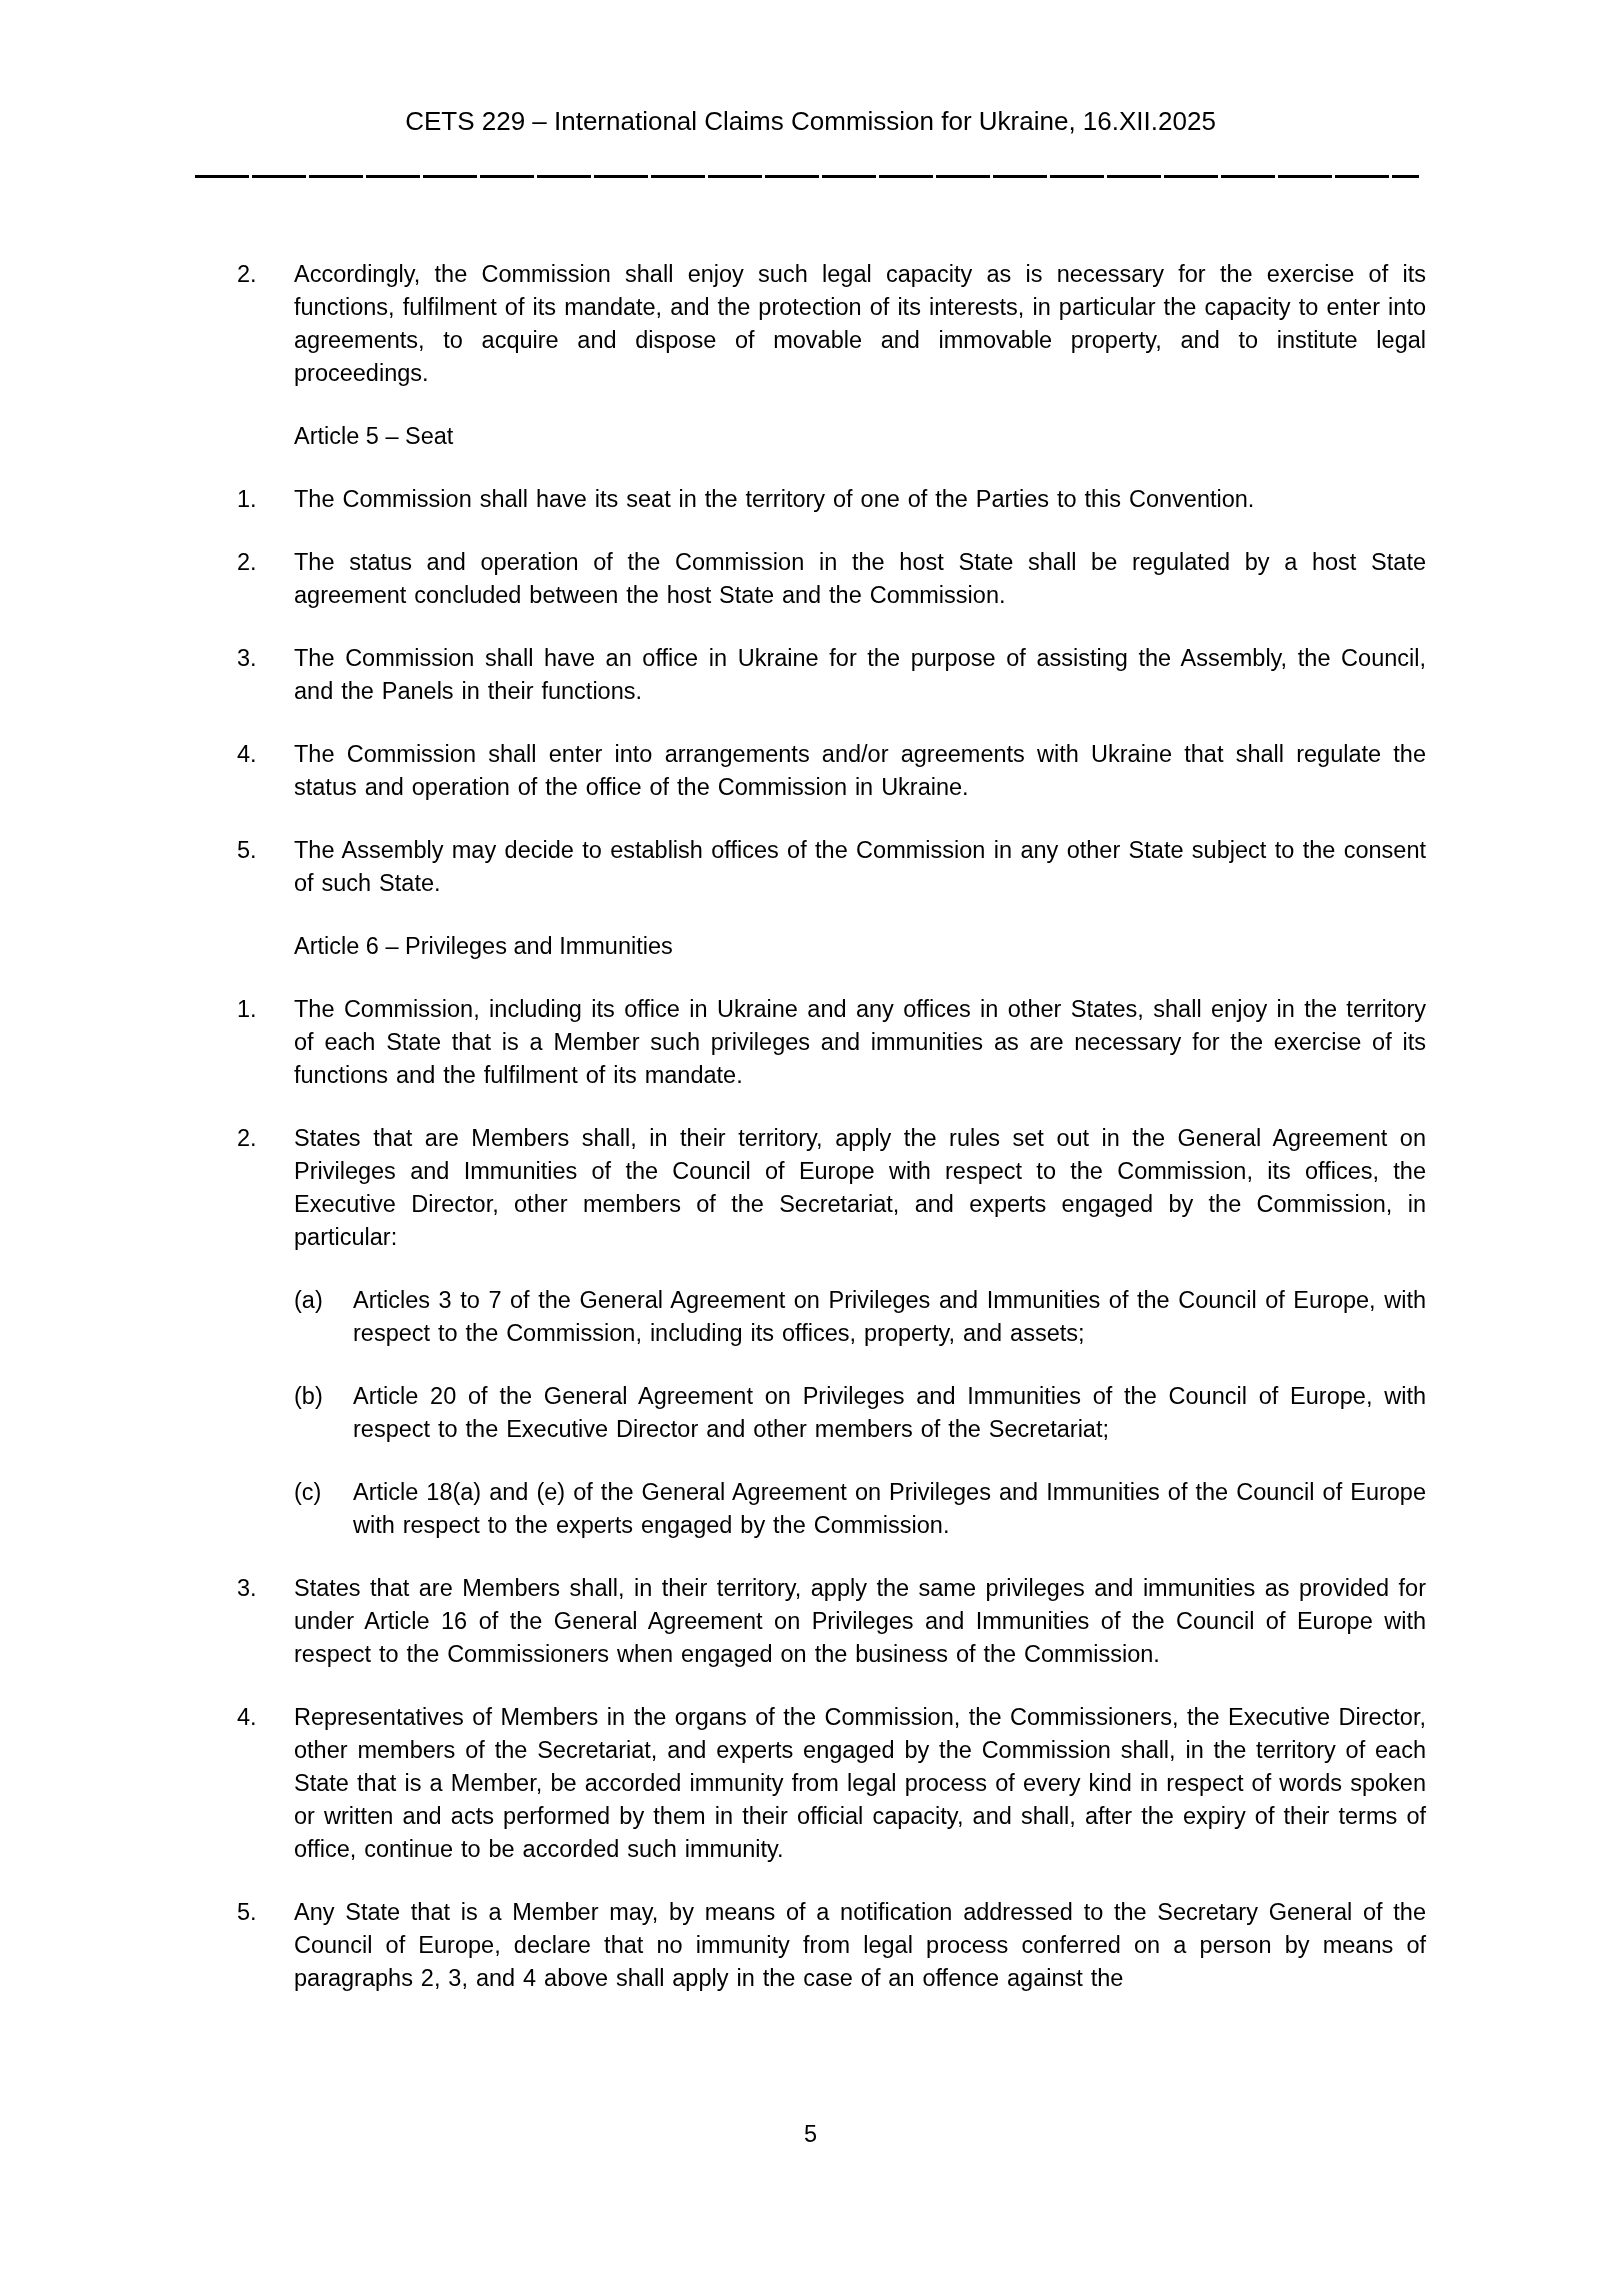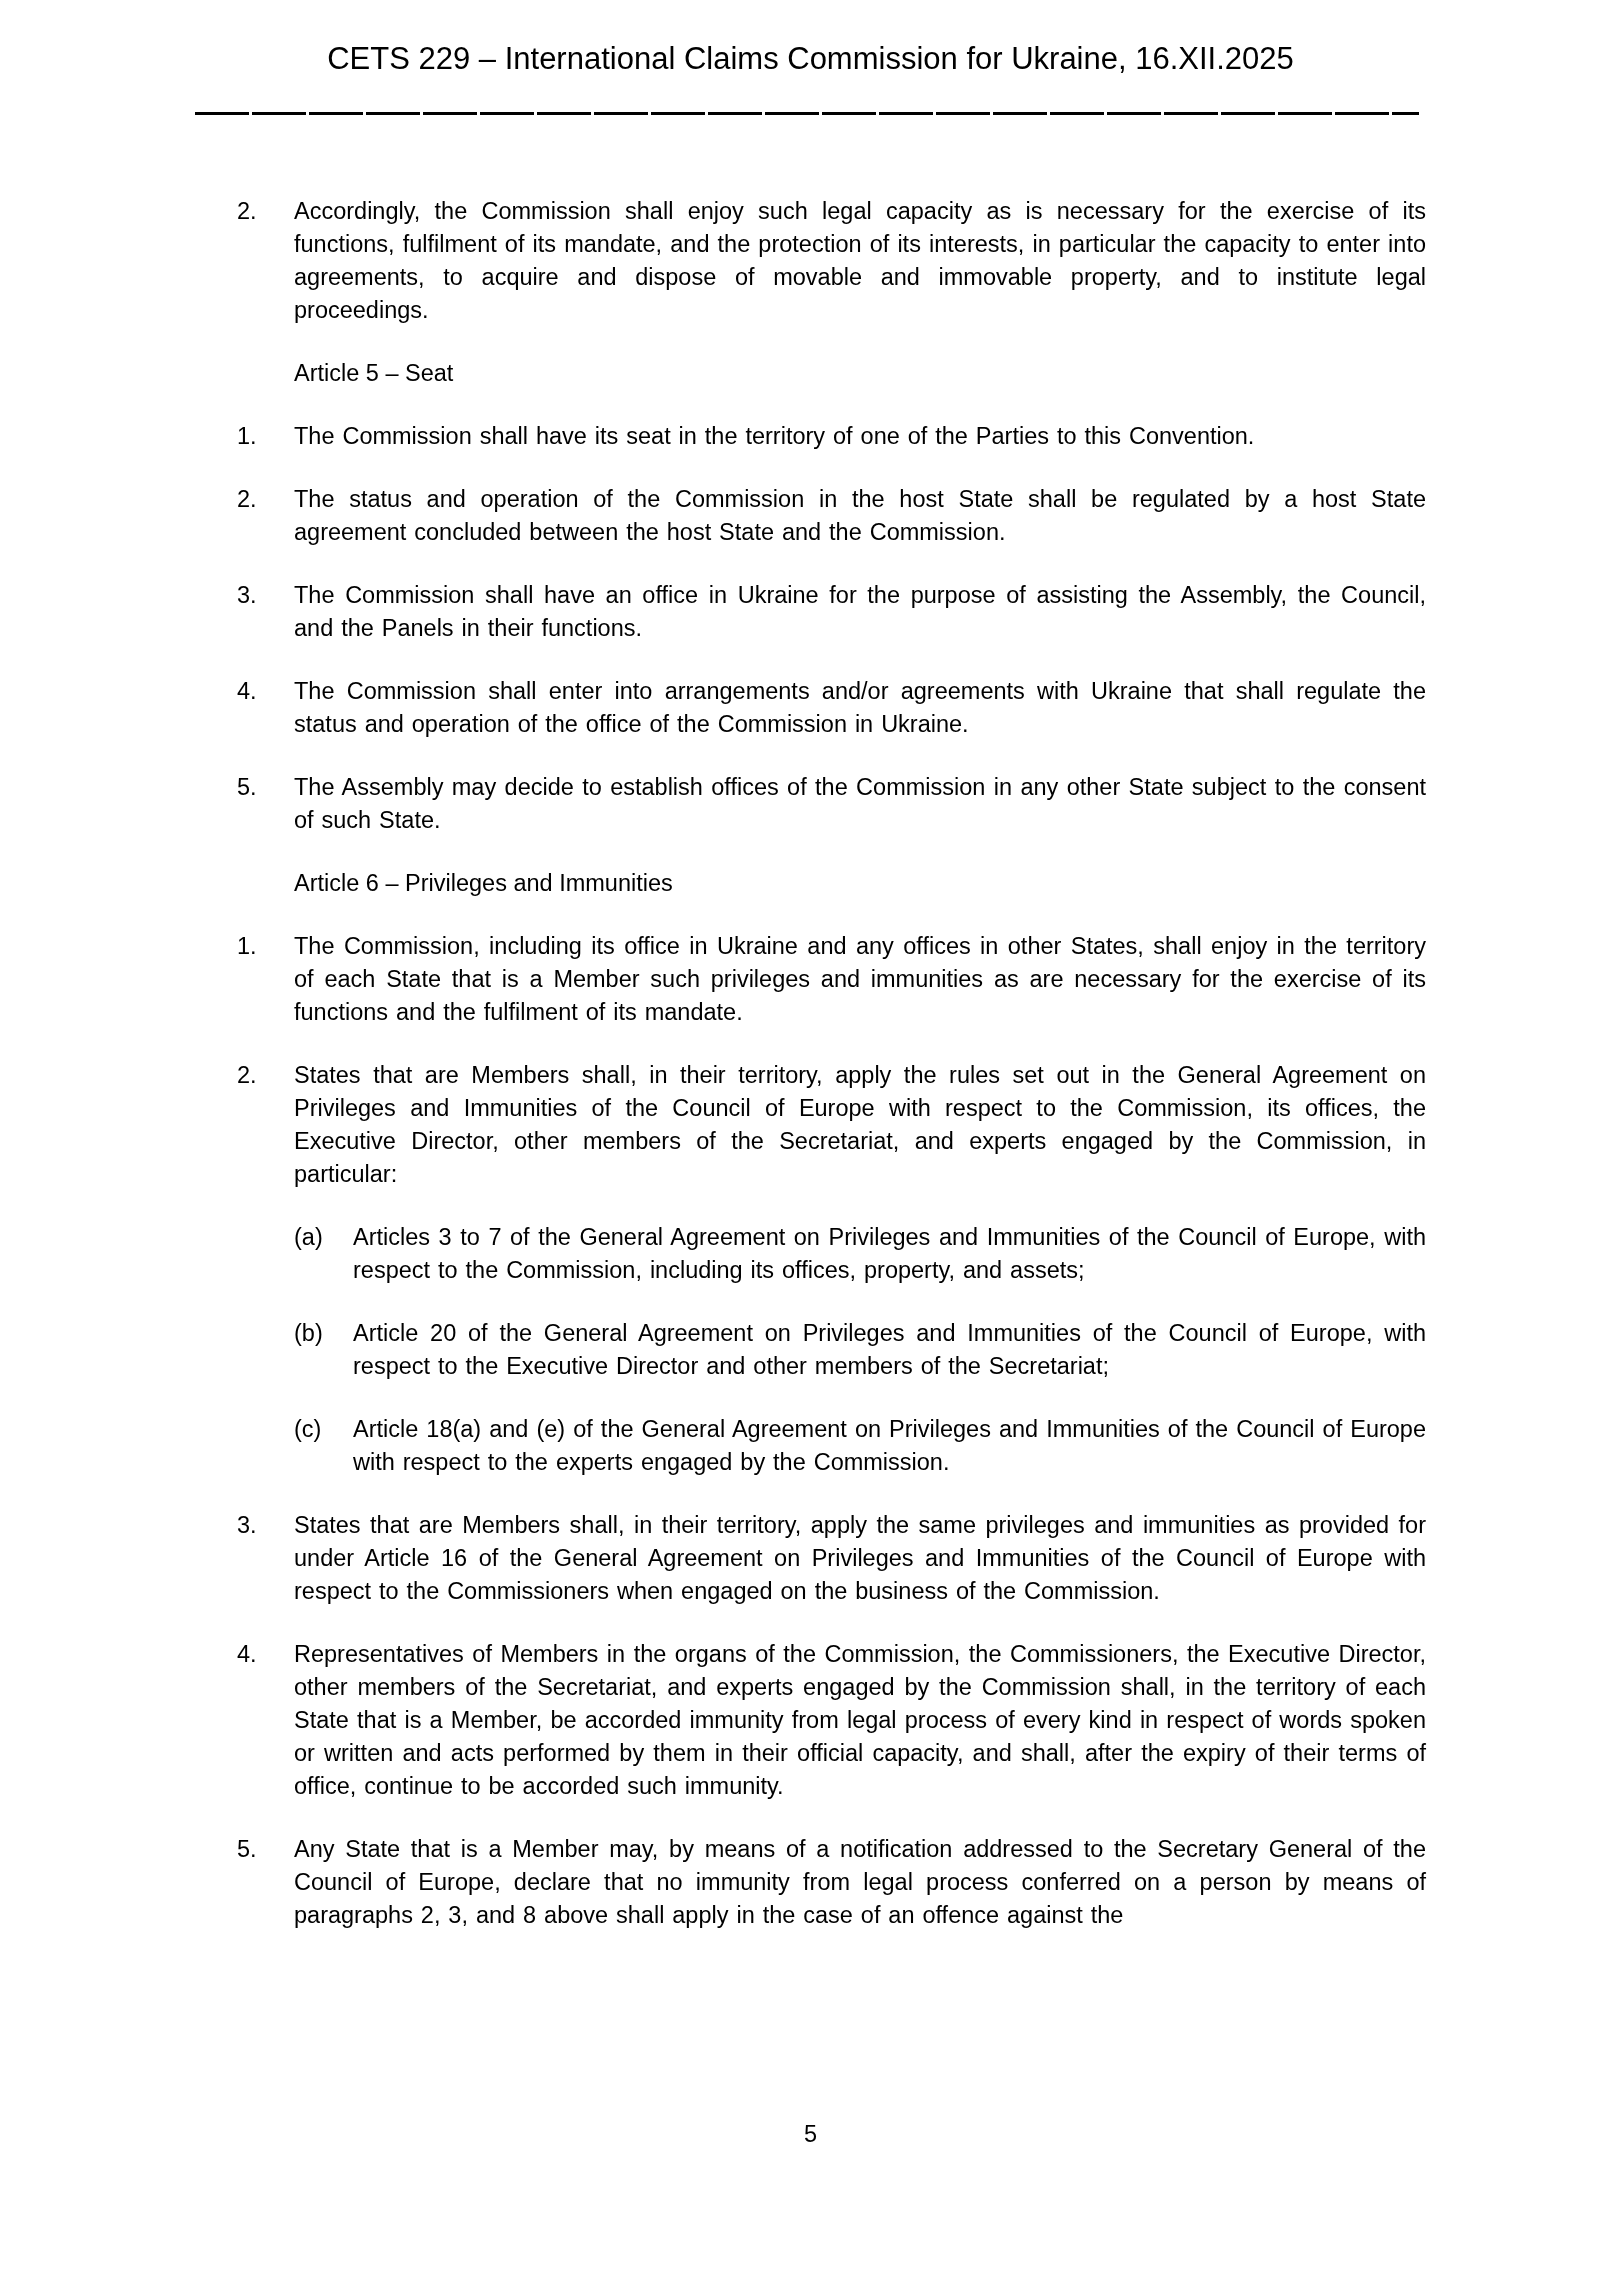--- a/index.html
+++ b/index.html
@@ -8,23 +8,23 @@
     width: 1621px;
     height: 2293px;
     background: #ffffff;
     color: #000000;
     font-family: "Liberation Sans", sans-serif;
     font-size: 23.5px;
     line-height: 33px;
     overflow: hidden;
   }
   .doc-header {
-    padding-top: 44px;
+    padding-top: 107px;
     text-align: center;
-    font-size: 31px;
+    font-size: 26px;
     line-height: 29px;
     white-space: nowrap;
   }
   .header-rule {
     margin: 39px 0 0 195px;
     width: 1224px;
     height: 2.9px;
     background: repeating-linear-gradient(to right, #000 0 54px, transparent 54px 57px);
   }
   .content {
@@ -139,21 +139,21 @@
       <div class="ptext">States that are Members shall, in their territory, apply the same privileges and immunities as provided for under Article 16 of the General Agreement on Privileges and Immunities of the Council of Europe with respect to the Commissioners when engaged on the business of the Commission.</div>
     </div>
 
     <div class="para-row">
       <div class="num">4.</div>
       <div class="ptext">Representatives of Members in the organs of the Commission, the Commissioners, the Executive Director, other members of the Secretariat, and experts engaged by the Commission shall, in the territory of each State that is a Member, be accorded immunity from legal process of every kind in respect of words spoken or written and acts performed by them in their official capacity, and shall, after the expiry of their terms of office, continue to be accorded such immunity.</div>
     </div>
 
     <div class="para-row">
       <div class="num">5.</div>
-      <div class="ptext">Any State that is a Member may, by means of a notification addressed to the Secretary General of the Council of Europe, declare that no immunity from legal process conferred on a person by means of paragraphs 2, 3, and 8 above shall apply in the case of an offence against the</div>
+      <div class="ptext">Any State that is a Member may, by means of a notification addressed to the Secretary General of the Council of Europe, declare that no immunity from legal process conferred on a person by means of paragraphs 2, 3, and 4 above shall apply in the case of an offence against the</div>
     </div>
 
   </div>
 
   <div class="footer-pagenum">5</div>
 
 </div>
 
 
 </body></html>

